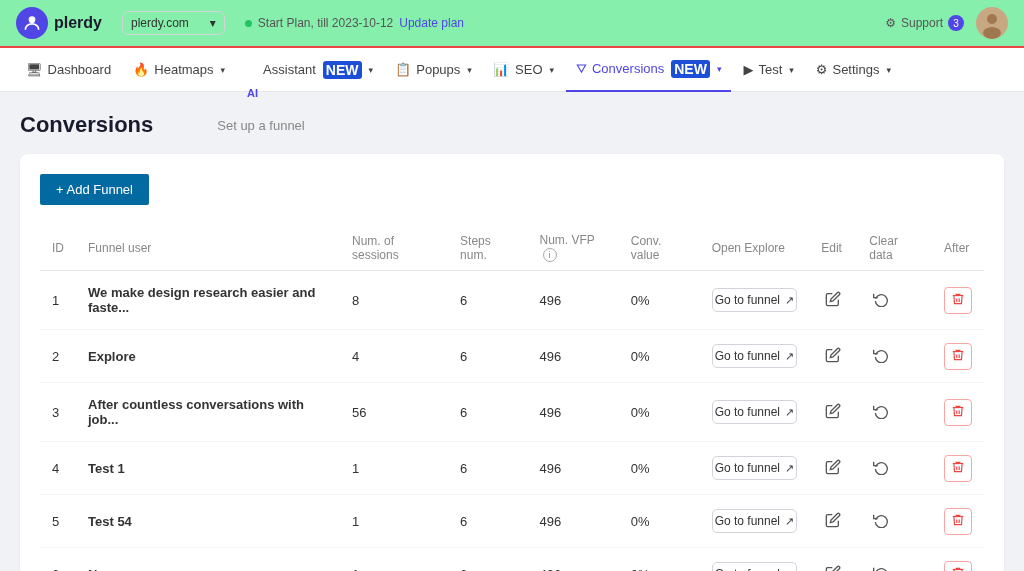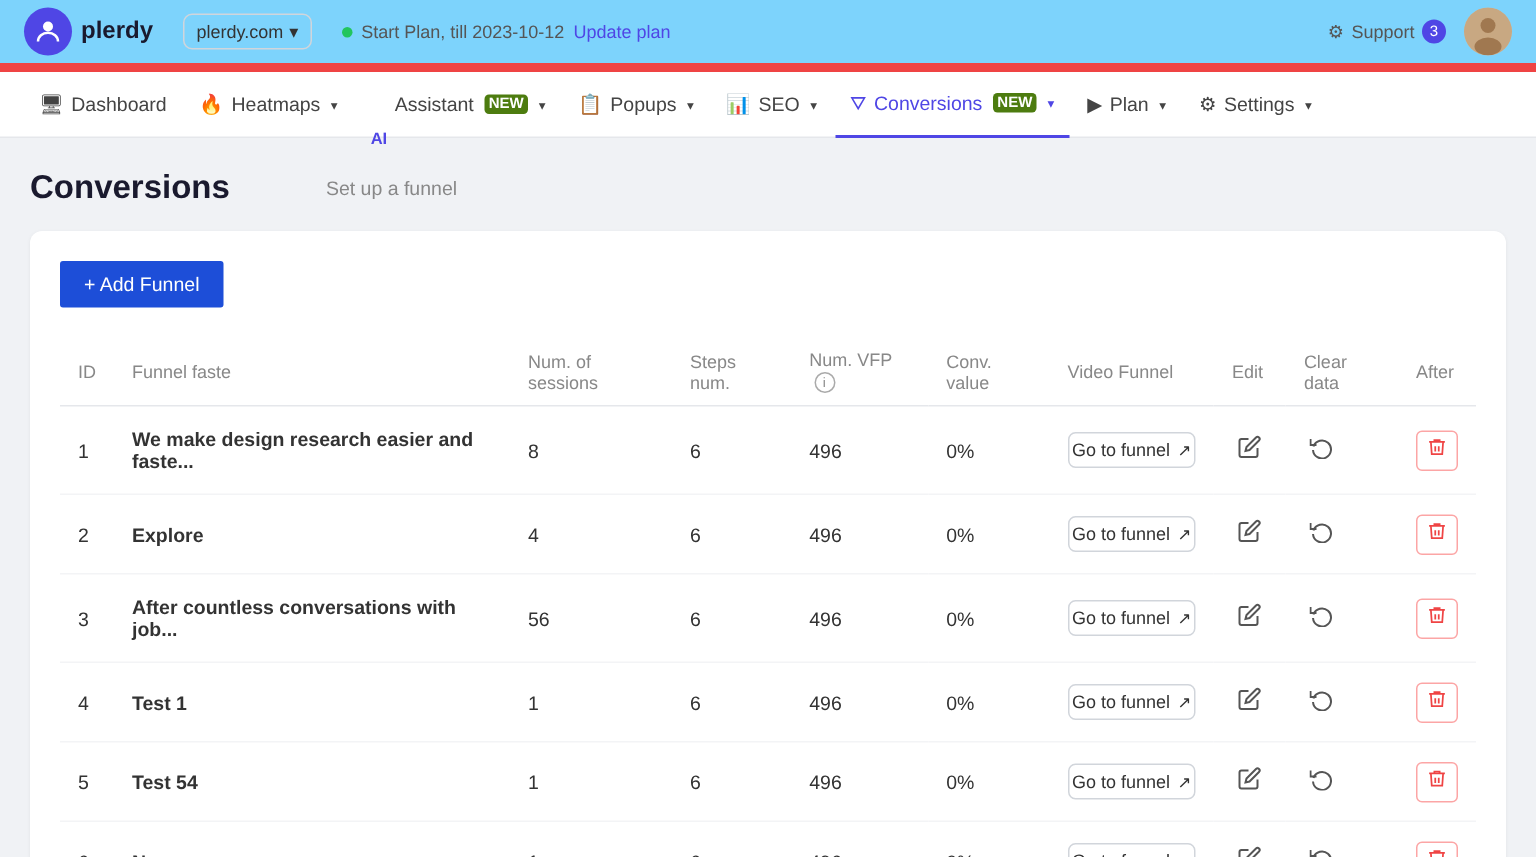--- a/index.html
+++ b/index.html
@@ -1,49 +1,49 @@
 <!DOCTYPE html>
 <html><head>
   <meta charset="utf-8">
   <style>
     * { box-sizing: border-box; margin: 0; padding: 0; }
     body { font-family: -apple-system, BlinkMacSystemFont, 'Segoe UI', sans-serif; background: #f0f2f5; font-size: 13px; color: #333; }
 
     
-    .topbar { background: #7dd3fc; height: 48px; display: flex; align-items: center; padding: 0 16px; border-bottom: 6px solid #ef4444; gap: 12px; }
+    .topbar { background: #86efac; height: 48px; display: flex; align-items: center; padding: 0 16px; border-bottom: 2px solid #ef4444; gap: 12px; }
     .logo-area { display: flex; align-items: center; gap: 6px; margin-right: 8px; }
     .logo-circle { width: 32px; height: 32px; background: #4f46e5; border-radius: 50%; display: flex; align-items: center; justify-content: center; }
     .logo-circle svg { width: 20px; height: 20px; }
     .logo-text { font-weight: 700; font-size: 16px; color: #1a1a2e; }
-    .domain-select { border: 1px solid #d1d5db; border-radius: 6px; padding: 4px 8px; font-size: 12px; display: flex; align-items: flex-start; gap: 4px; cursor: pointer; }
+    .domain-select { border: 1px solid #d1d5db; border-radius: 6px; padding: 4px 8px; font-size: 12px; display: flex; align-items: flex-start; gap: 21px; cursor: pointer; }
     .plan-info { display: flex; align-items: center; gap: 6px; font-size: 12px; color: #555; margin-left: 8px; justify-content: space-between; }
     .plan-dot { width: 7px; height: 7px; background: #22c55e; border-radius: 50%; }
     .plan-link { color: #4f46e5; cursor: pointer; text-decoration: none; font-weight: 500; }
     .topbar-right { margin-left: auto; display: flex; align-items: center; gap: 12px; }
     .support-btn { display: flex; align-items: center; gap: 5px; font-size: 12px; color: #555; cursor: pointer; }
     .support-badge { background: #4f46e5; color: #fff; border-radius: 50%; width: 16px; height: 16px; font-size: 10px; display: flex; align-items: center; justify-content: center; }
     .avatar { width: 32px; height: 32px; border-radius: 50%; background: #c7b8a0; overflow: hidden; display: flex; align-items: center; justify-content: center; }
 
     
     .navbar { background: #fff; height: 44px; display: flex; align-items: center; padding: 0 16px; border-bottom: 1px solid #e5e7eb; gap: 2px; }
     .nav-item { display: flex; align-items: center; gap: 5px; padding: 0 10px; height: 44px; font-size: 13px; color: #444; cursor: pointer; white-space: nowrap; position: relative; }
     .nav-item.active { color: #4f46e5; border-bottom: 2px solid #4f46e5; }
-    .nav-new { background: #4d7c0f; color: #fff; font-size: 10px; font-weight: 700; padding: 1px 3px; border-radius: 3px; margin-left: 2px; }
+    .nav-new { background: #1d4ed8; color: #fff; font-size: 14px; font-weight: 700; padding: 1px 3px; border-radius: 3px; margin-left: 2px; }
     .chevron { font-size: 9px; margin-left: 2px; }
 
     
     .page-content { padding: 20px 20px; }
     .page-header { display: flex; align-items: center; gap: 16px; margin-bottom: 16px; }
     .page-title { font-size: 22px; font-weight: 700; color: #1a1a2e; }
     .page-subtitle { font-size: 13px; color: #888; margin-left: 48px; }
 
     
     .card { background: #fff; border-radius: 8px; padding: 20px; box-shadow: 0 1px 3px rgba(0,0,0,0.06); }
 
-    .add-btn { background: #1d4ed8; color: #fff; border: none; border-radius: 2px; padding: 8px 16px; font-size: 13px; font-weight: 500; cursor: pointer; display: flex; align-items: center; gap: 6px; margin-bottom: 20px; }
+    .add-btn { background: #0369a1; color: #fff; border: none; border-radius: 2px; padding: 8px 16px; font-size: 13px; font-weight: 500; cursor: pointer; display: flex; align-items: center; gap: 6px; margin-bottom: 20px; }
 
     
     table { width: 100%; border-collapse: collapse; }
     thead th { text-align: left; font-size: 12px; font-weight: 500; color: #888; padding: 8px 12px; border-bottom: 1px solid #e5e7eb; }
     tbody tr { border-bottom: 1px solid #f3f4f6; }
     tbody tr:last-child { border-bottom: none; }
     tbody td { padding: 14px 12px; font-size: 13px; color: #333; vertical-align: middle; }
     .funnel-name { font-weight: 600; }
     .go-funnel-btn { border: 1px solid #d1d5db; background: #fff; border-radius: 5px; padding: 4px 2px; font-size: 12px; cursor: pointer; display: inline-flex; align-items: flex-end; gap: 5px; white-space: nowrap; color: #333; }
     .action-icon { cursor: pointer; color: #666; font-size: 15px; padding: 4px; }
@@ -115,50 +115,50 @@
     <span class="chevron">▾</span>
   </div>
   <div class="nav-item active">
     <span>⛛</span>
     <span>Conversions</span>
     <span class="nav-new">NEW</span>
     <span class="chevron">▾</span>
   </div>
   <div class="nav-item">
     <span>▶</span>
-    <span>Plan</span>
+    <span>Test</span>
     <span class="chevron">▾</span>
   </div>
   <div class="nav-item">
     <span>⚙</span>
     <span>Settings</span>
     <span class="chevron">▾</span>
   </div>
 </div>
 
 <div class="page-content">
   <div class="page-header">
     <h1 class="page-title">Conversions</h1>
     <span class="page-subtitle">Set up a funnel</span>
   </div>
   <div class="card">
     <button class="add-btn">+ Add Funnel</button>
     <table>
       <thead>
         <tr>
           <th>ID</th>
-          <th>Funnel faste</th>
+          <th>Funnel user</th>
           <th>Num. of sessions</th>
           <th>Steps num.</th>
           <th>
             <span>Num. VFP</span>
             <span class="info-icon">i</span>
           </th>
           <th>Conv. value</th>
-          <th>Video Funnel</th>
+          <th>Open Explore</th>
           <th>Edit</th>
           <th>Clear data</th>
           <th>After</th>
         </tr>
       </thead>
       <tbody id="table-body">
       <tr>
     <td>1</td>
     <td><span class="funnel-name">We make design research easier and faste...</span></td>
     <td>8</td>

